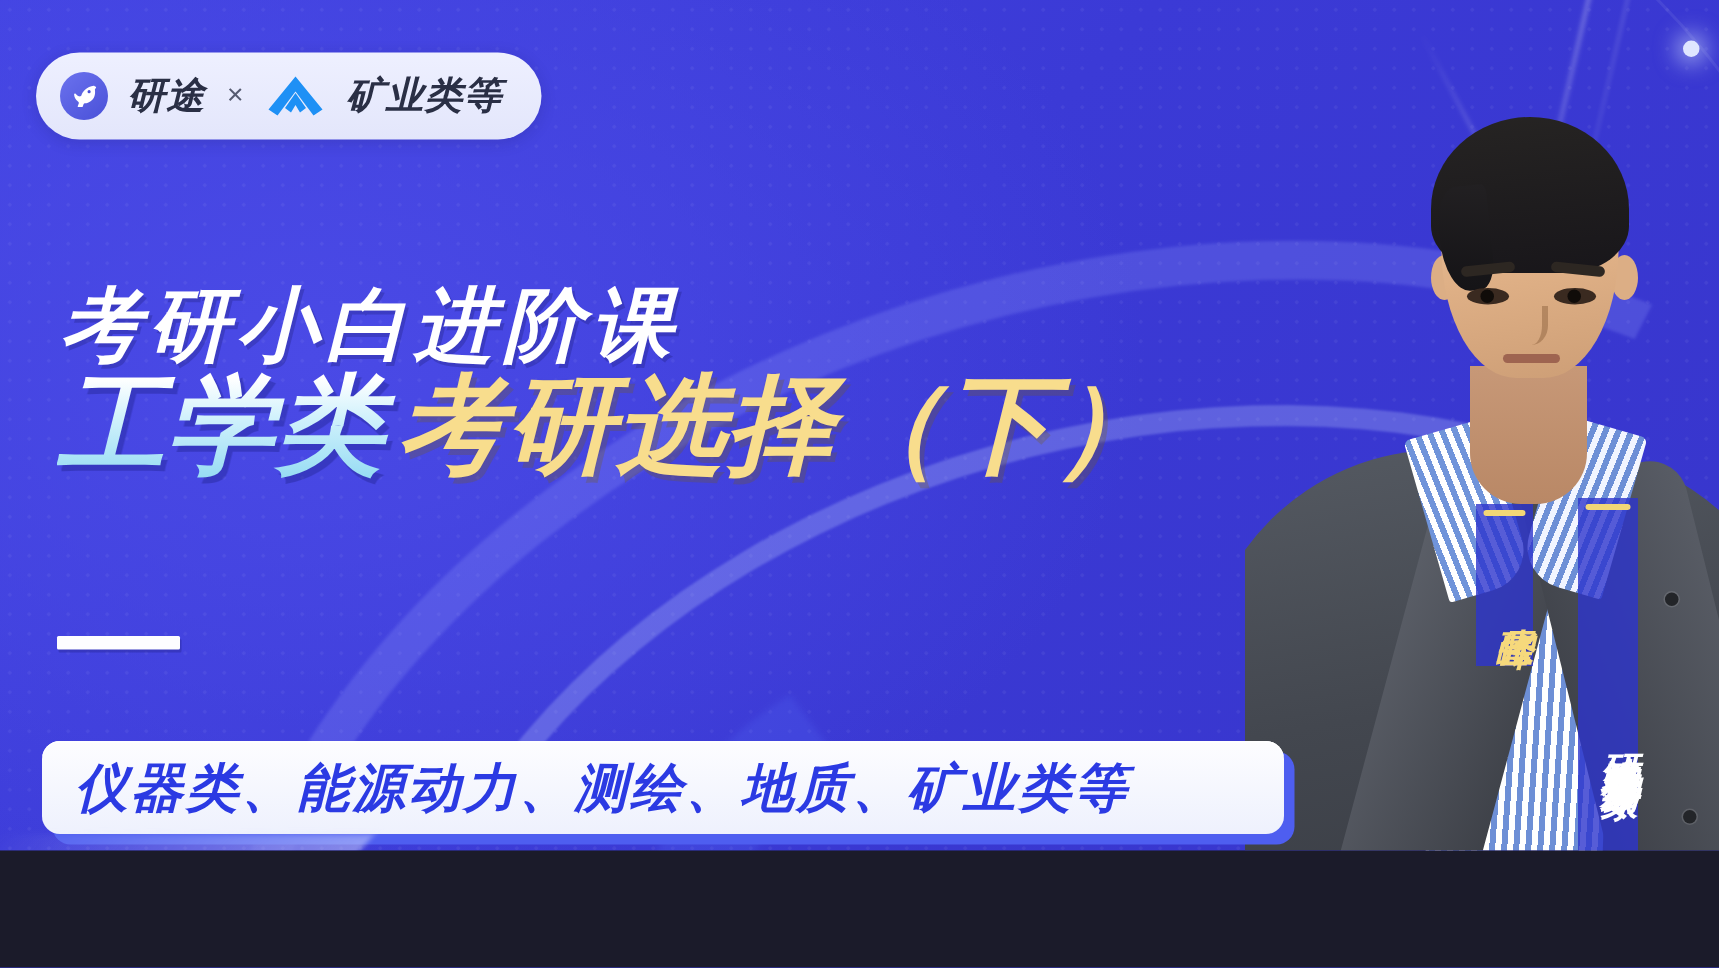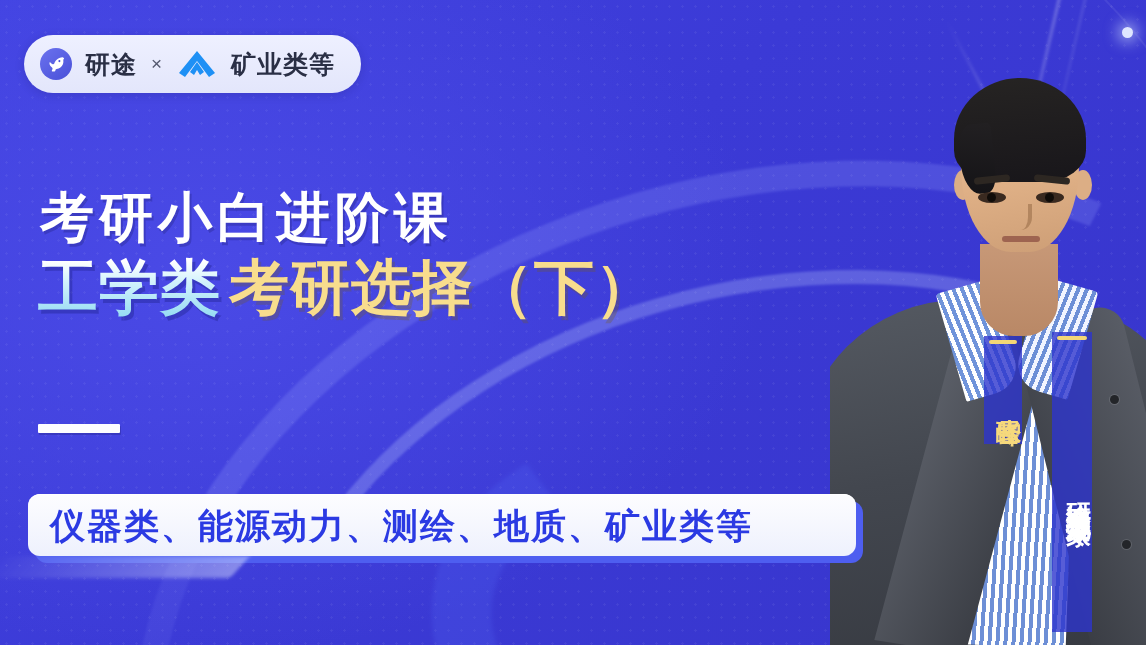--- a/index.html
+++ b/index.html
@@ -1,26 +1,27 @@
 <!DOCTYPE html>
 <html><head>
 <meta charset="utf-8">
 <style>
   * { margin:0; padding:0; box-sizing:border-box; }
   html,body { background:#1b1b2a; }
   body { font-family:"Liberation Sans","DejaVu Sans",sans-serif; }
 
   #poster {
     position:relative;
-    width:1146px; height:645px;
+    width:1146px; height:567px;
     overflow:hidden;
     background:#3a3ed8;
     background-image:
       radial-gradient(ellipse 900px 620px at 18% 42%, #4a4ae6 0%, rgba(74,74,230,0) 62%),
       linear-gradient(135deg, #4244e2 0%, #3b3ad6 45%, #3735cb 100%);
+    font-style: italic;
   }
 
   
   .dots {
     position:absolute; inset:0;
     background-image: radial-gradient(rgba(255,255,255,.055) 1px, transparent 1.2px);
     background-size: 13px 13px;
     pointer-events:none;
   }
 
@@ -125,22 +126,22 @@
   
   .kicker {
     position:absolute; left:40px; top:146px;
     font-size:54px; font-weight:700; letter-spacing:5px;
     color:#ffffff; line-height:1;
     text-shadow:2px 3px 0 rgba(30,30,120,.30);
     margin-top:44px;
   }
 
   .headline {
-    position:absolute; left:38px; top:258px;
-    font-size:60px; font-weight:900; line-height:1;
+    position:absolute; left:38px; top:248px;
+    font-size:72px; font-weight:900; line-height:1;
     letter-spacing:1px; white-space:nowrap;
   }
   .h-cyan {
     background:linear-gradient(180deg,#ffffff 10%,#d2f2fc 42%,#8fd9f2 100%);
     -webkit-background-clip:text; background-clip:text;
     color:transparent; -webkit-text-fill-color:transparent;
     filter: drop-shadow(3px 4px 0 rgba(26,30,130,.35));
     padding-right:8px;
   }
   .h-yellow {

